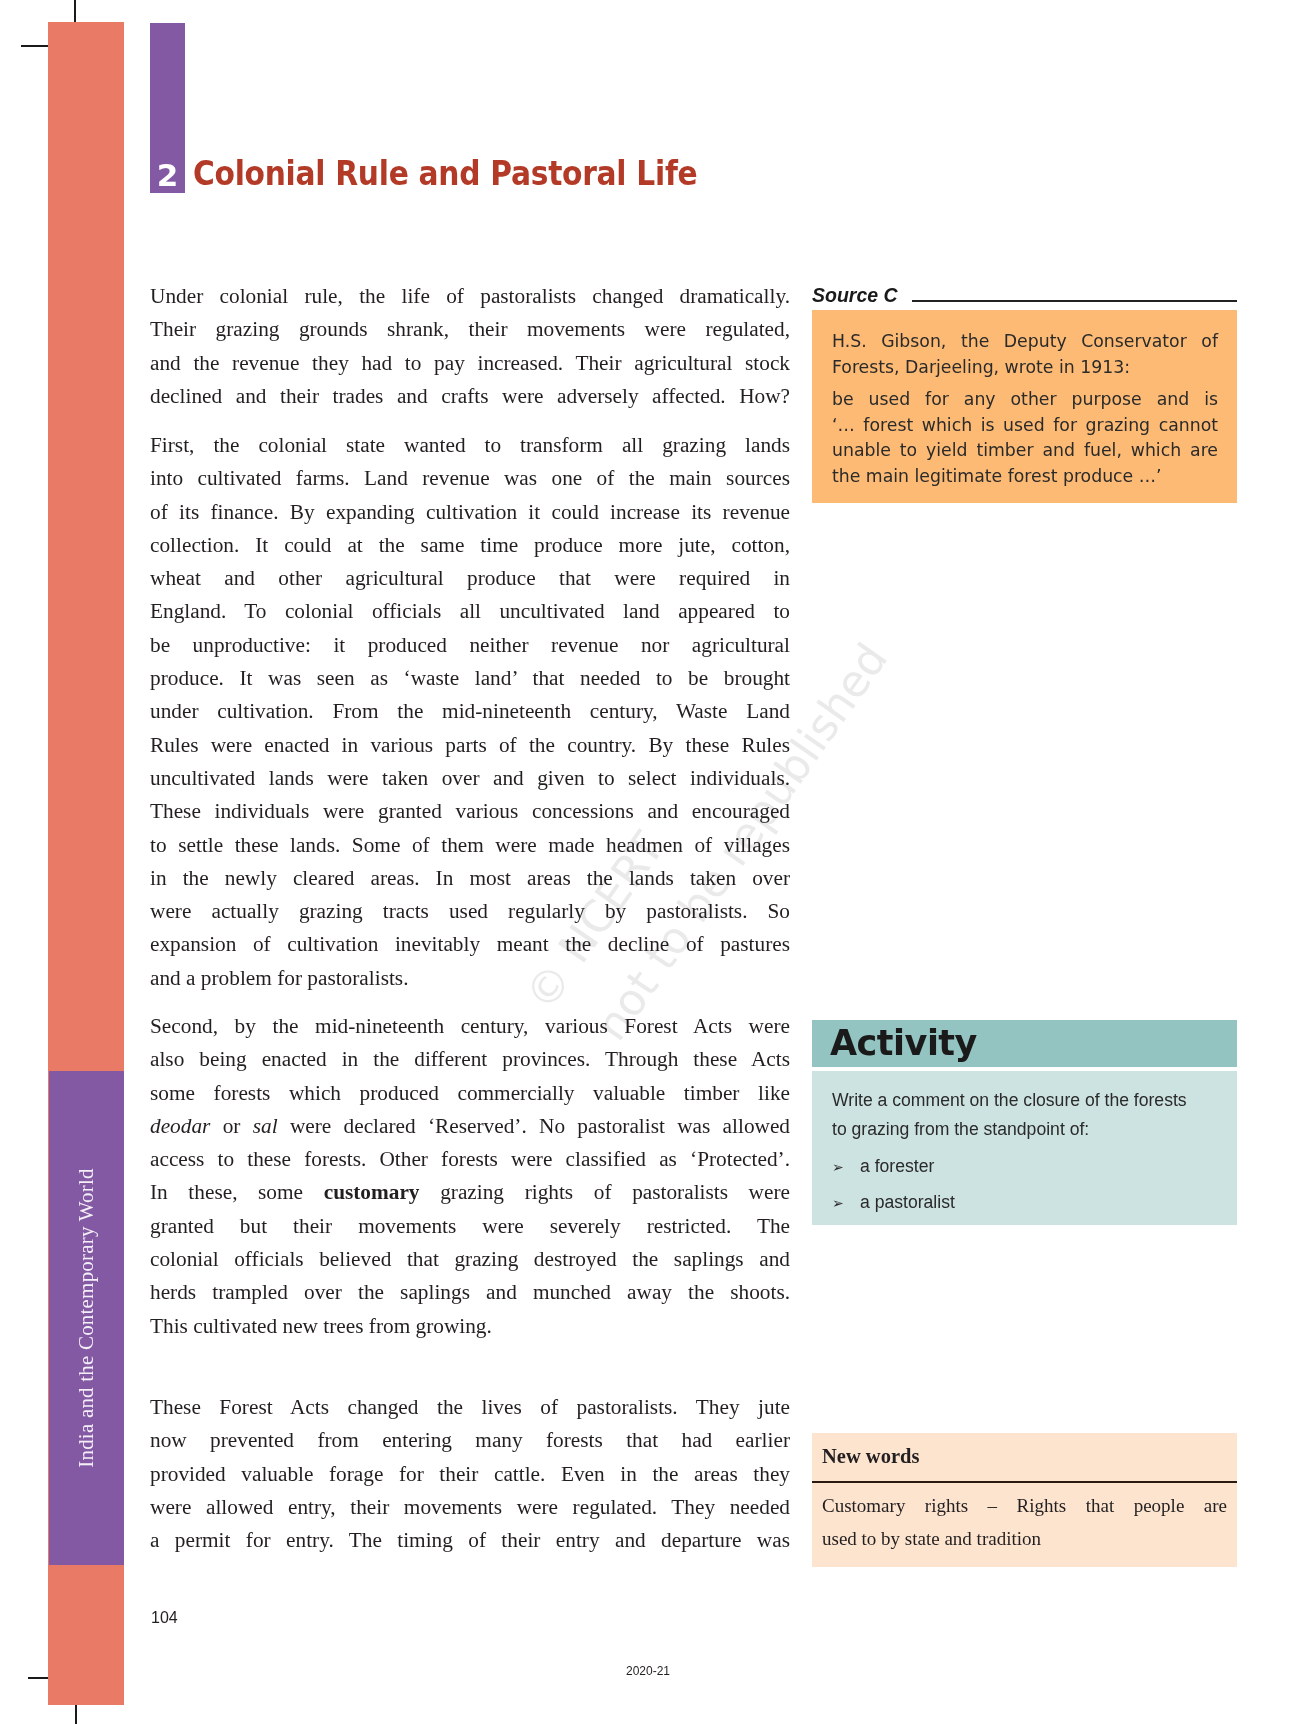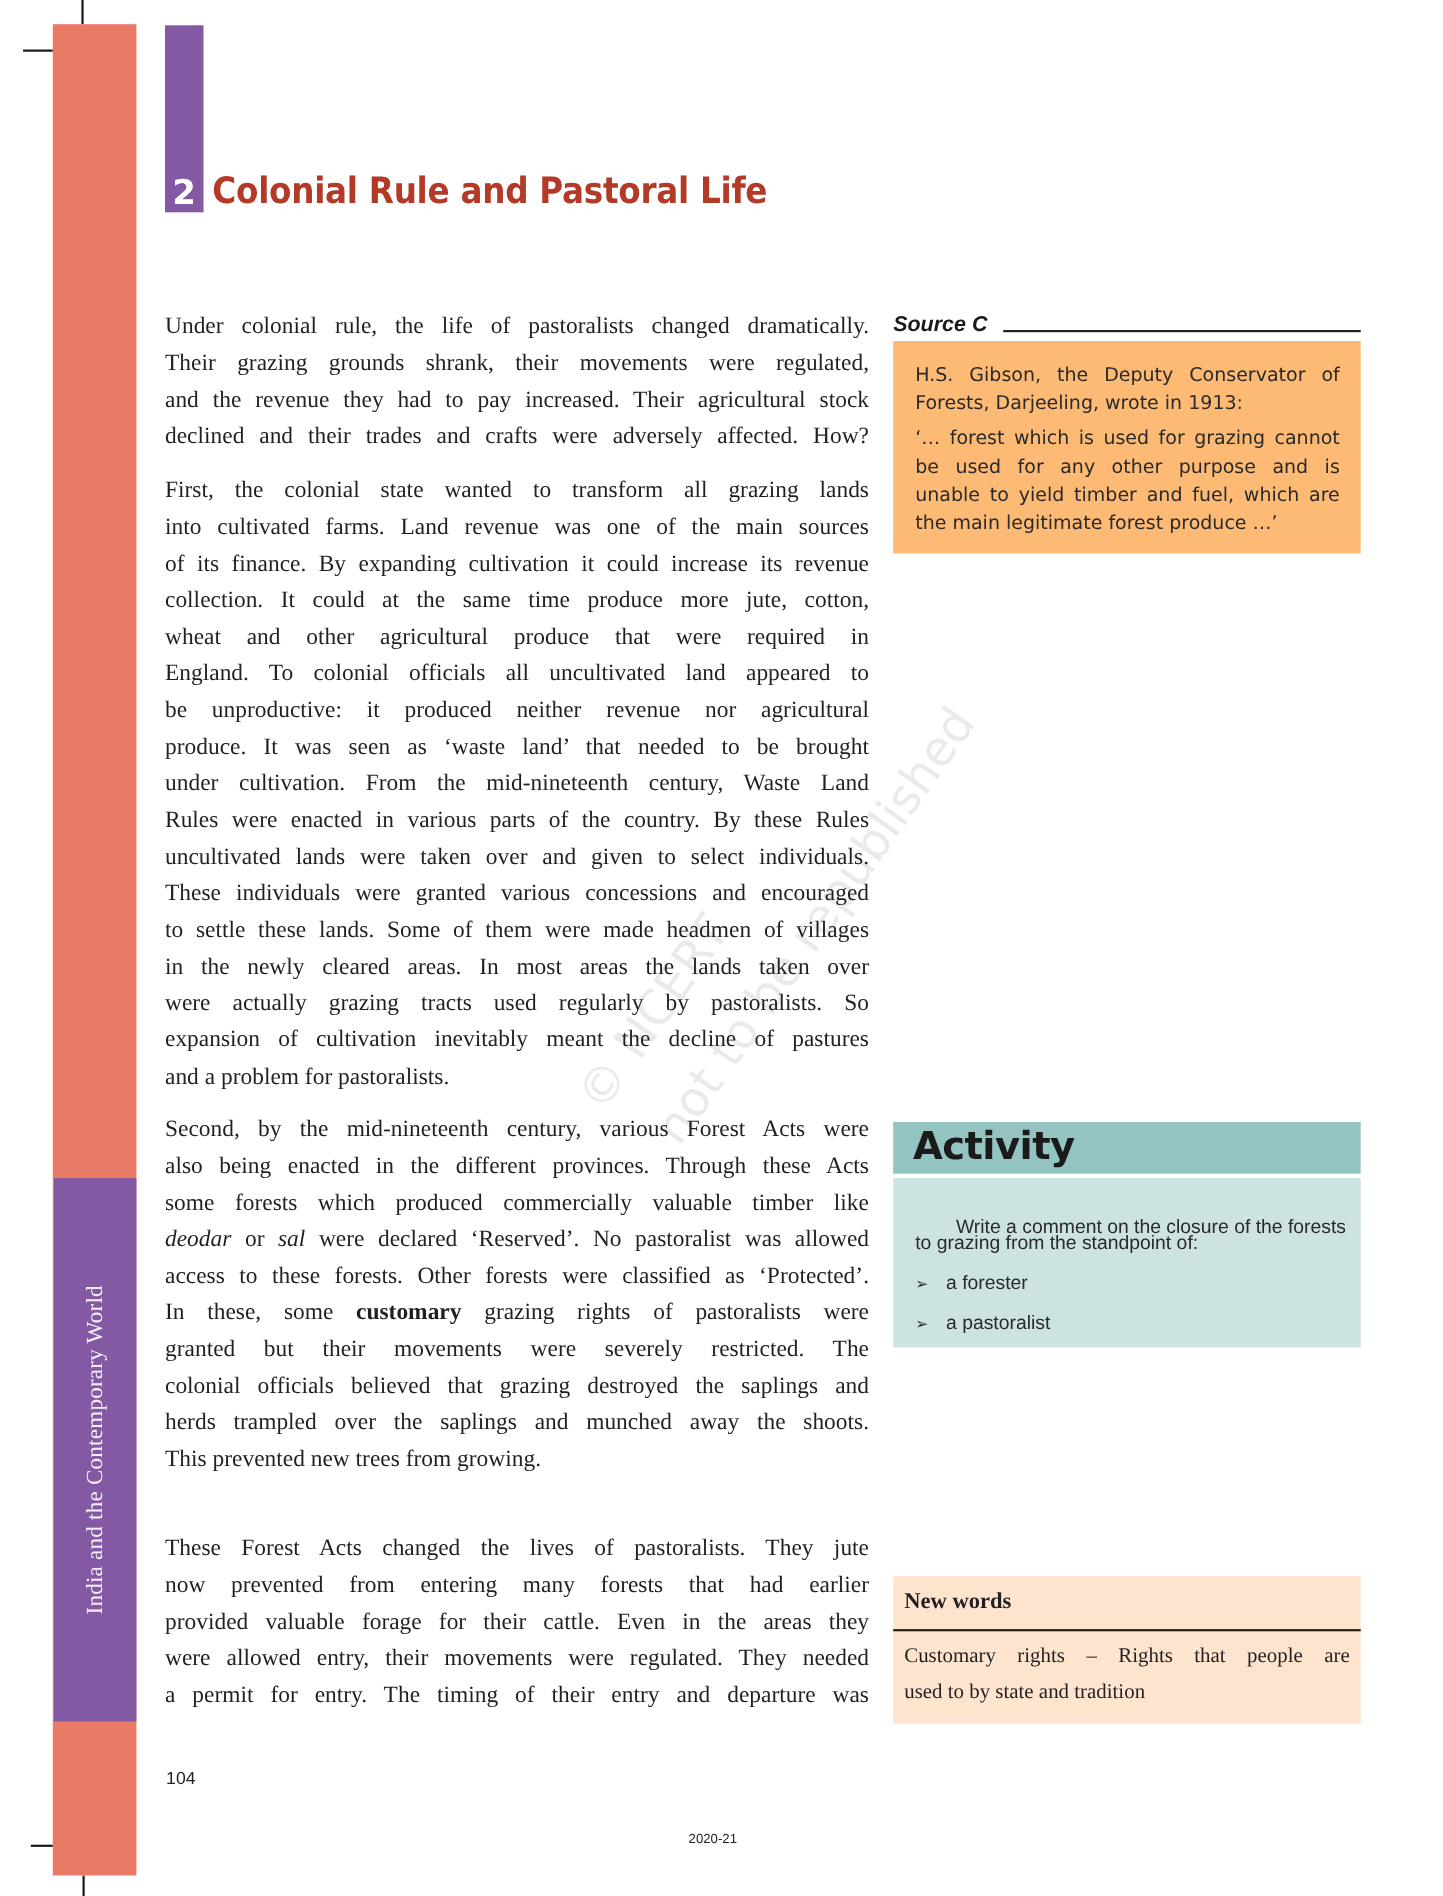--- a/index.html
+++ b/index.html
@@ -95,51 +95,51 @@
 <div class="abs main" style="top:1010px;">
   <div class="ln"><span class="t">Second, by the mid-nineteenth century, various Forest Acts were</span></div>
   <div class="ln"><span class="t">also being enacted in the different provinces.  Through these Acts</span></div>
   <div class="ln"><span class="t">some forests which produced commercially valuable timber like</span></div>
   <div class="ln"><span class="t"><i class="it">deodar</i> <span>or</span> <i class="it">sal</i> <span>were declared ‘Reserved’. No pastoralist was allowed</span></span></div>
   <div class="ln"><span class="t">access to these forests. Other forests were classified as ‘Protected’.</span></div>
   <div class="ln"><span class="t"><span>In these, some</span> <b class="kw">customary</b> <span>grazing rights of pastoralists were</span></span></div>
   <div class="ln"><span class="t">granted but their movements were severely restricted. The</span></div>
   <div class="ln"><span class="t">colonial officials believed that grazing destroyed the saplings and</span></div>
   <div class="ln"><span class="t">herds trampled over the saplings and munched away the shoots.</span></div>
-  <div class="ln last"><span class="t">This prevented new trees from growing.</span></div>
+  <div class="ln last"><span class="t">This cultivated new trees from growing.</span></div>
 </div>
 
 <div class="abs main" style="top:1391px;">
   <div class="ln"><span class="t">These Forest Acts changed the lives of pastoralists. They jute</span></div>
   <div class="ln"><span class="t">now prevented from entering many forests that had earlier</span></div>
   <div class="ln"><span class="t">provided valuable forage for their cattle. Even in the areas they</span></div>
   <div class="ln"><span class="t">were allowed entry, their movements were regulated. They needed</span></div>
   <div class="ln"><span class="t">a permit for entry. The timing of their entry and departure was</span></div>
 </div>
 
 <div class="abs src-label">Source C</div>
 <div class="abs src-rule"></div>
 <div class="abs src-box">
   <div class="src-text" style="top:19px;">
     <div class="ln"><span class="t">H.S. Gibson, the Deputy Conservator of</span></div>
     <div class="ln last"><span class="t">Forests, Darjeeling, wrote in 1913:</span></div>
   </div>
   <div class="src-text" style="top:77px;">
+    <div class="ln"><span class="t">be used for any other purpose and is</span></div>
     <div class="ln"><span class="t">‘… forest which is used for grazing cannot</span></div>
-    <div class="ln"><span class="t">be used for any other purpose and is</span></div>
     <div class="ln"><span class="t">unable to yield timber and fuel, which are</span></div>
     <div class="ln last"><span class="t">the main legitimate forest produce …’</span></div>
   </div>
 </div>
 
 <div class="abs act-head">
   <div class="act-title">Activity</div>
 </div>
 <div class="abs act-body">
-  <div class="act-text" style="top:34px;margin-left:37px;">Write a comment on the closure of the forests</div>
+  <div class="act-text" style="top:19px;">Write a comment on the closure of the forests</div>
   <div class="act-text" style="top:48px;">to grazing from the standpoint of:</div>
   <div class="act-bullet" style="top:85px;">
     <span style="display:inline-block; width:28px; font-family:'DejaVu Sans', sans-serif; font-size:14px;">➢</span><span>a forester</span>
   </div>
   <div class="act-bullet" style="top:121px;">
     <span style="display:inline-block; width:28px; font-family:'DejaVu Sans', sans-serif; font-size:14px;">➢</span><span>a pastoralist</span>
   </div>
 </div>
 
 <div class="abs nw-box">

